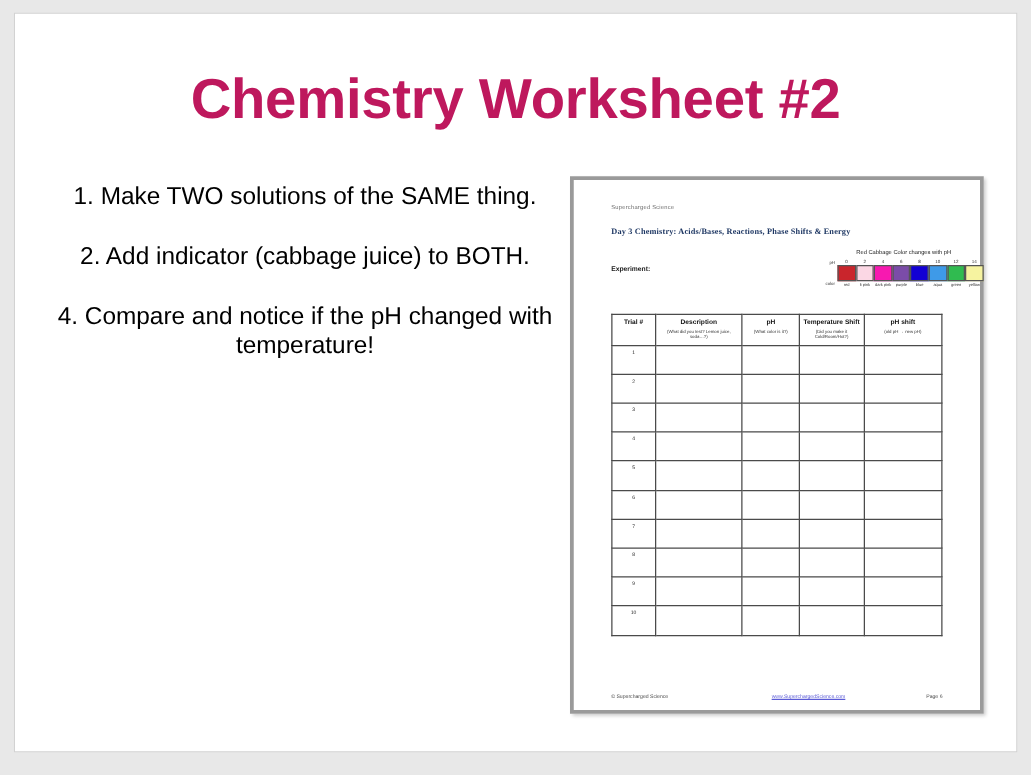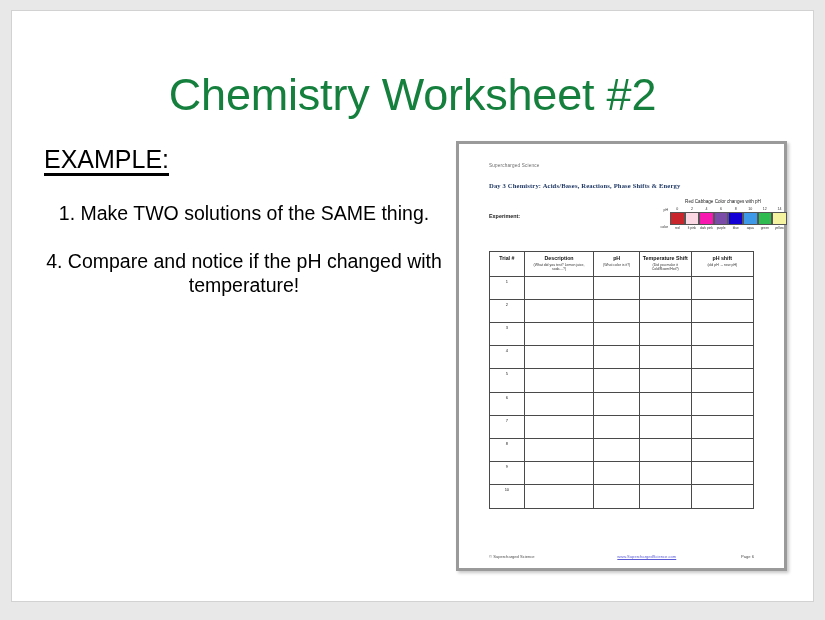--- a/index.html
+++ b/index.html
@@ -23,26 +23,26 @@
     height: 592px;
     background: #ffffff;
     border: 1px solid #d2d2d2;
     box-sizing: border-box;
   }
 
   
   .slide-title {
     position: absolute;
     left: 0;
-    top: 58px;
+    top: 42px;
     width: 100%;
     text-align: center;
     font-size: 45px;
-    font-weight: 400;
-    color: #15803d;
+    font-weight: 700;
+    color: #be185d;
     letter-spacing: -0.2px;
     white-space: nowrap;
   }
 
   
   .body-col {
     position: absolute;
     left: 32px;
     top: 135px;
     width: 400px;
@@ -226,23 +226,23 @@
   .ws-page { flex: 0 0 auto; }
 </style>
 </head>
 <body>
 
 <div class="slide">
 
   <div class="slide-title">Chemistry Worksheet #2</div>
 
   <div class="body-col">
-    <div class="example-head">EXAMPLE:</div>
 
     <p class="step">1. Make TWO solutions of the SAME thing.</p>
+    <p class="step">2. Add indicator (cabbage juice) to BOTH.</p>
     <p class="step">4. Compare and notice if the pH changed with temperature!</p>
   </div>
 
   <div class="worksheet-frame">
     <div class="ws-inner">
 
       <div class="ws-brand">Supercharged Science</div>
       <div class="ws-heading">Day 3 Chemistry: Acids/Bases, Reactions, Phase Shifts &amp; Energy</div>
 
       <div class="ws-midrow">

